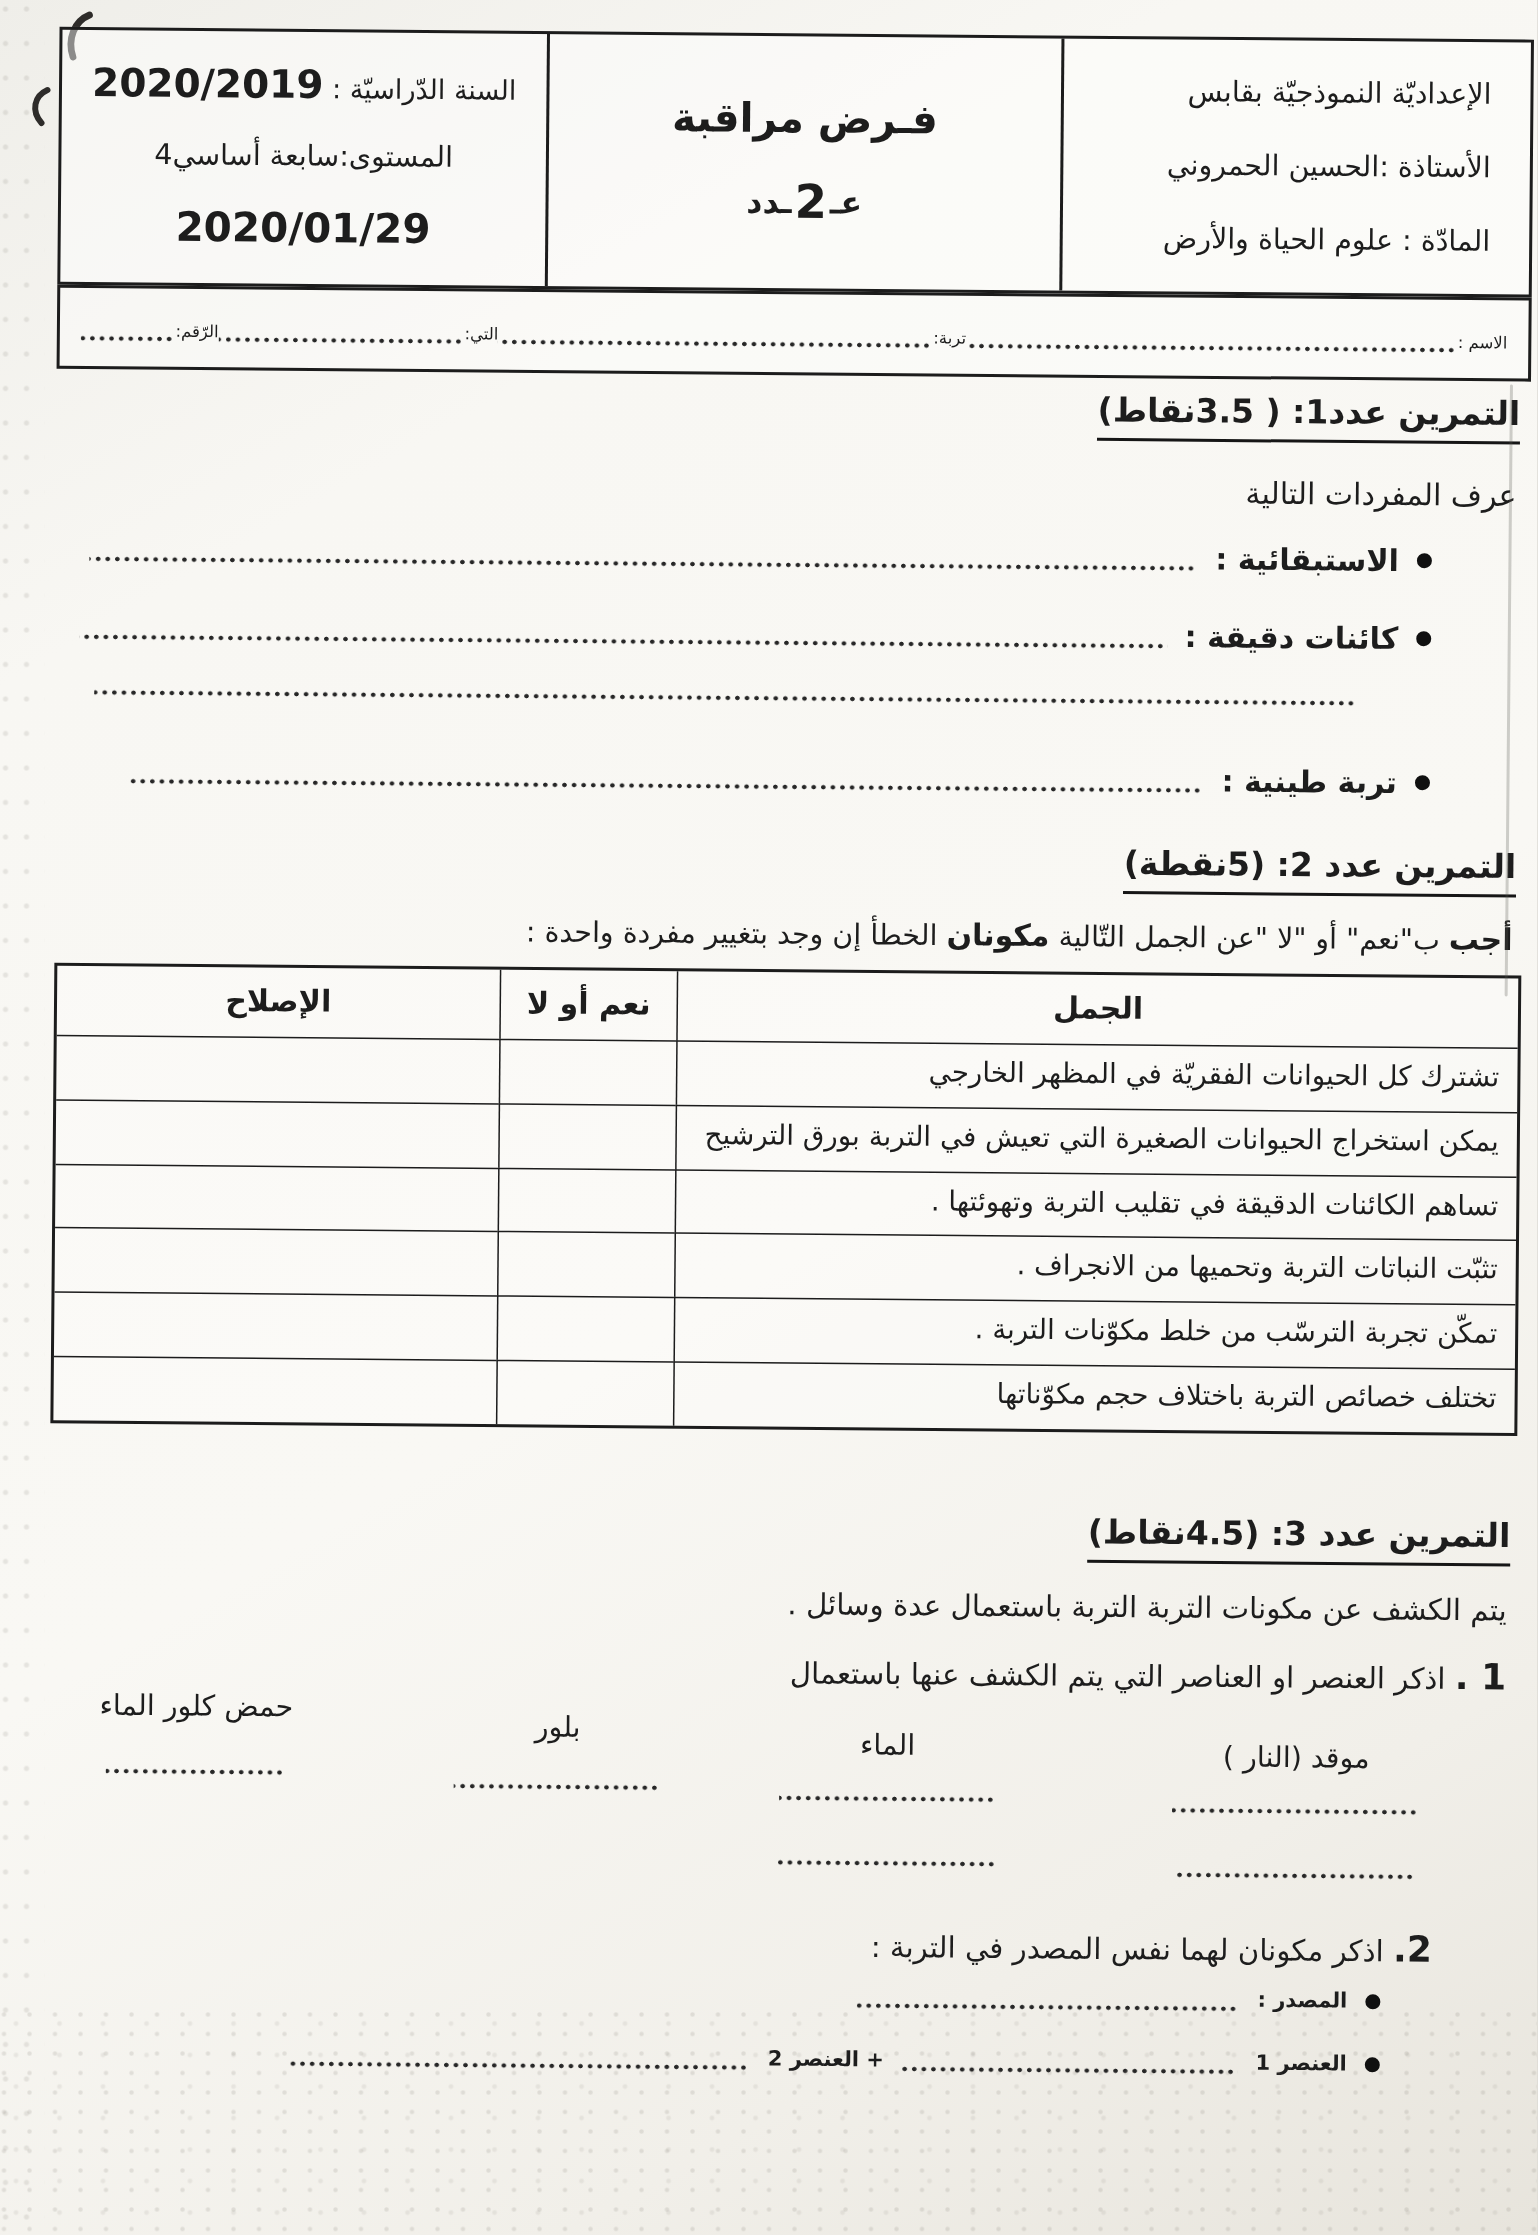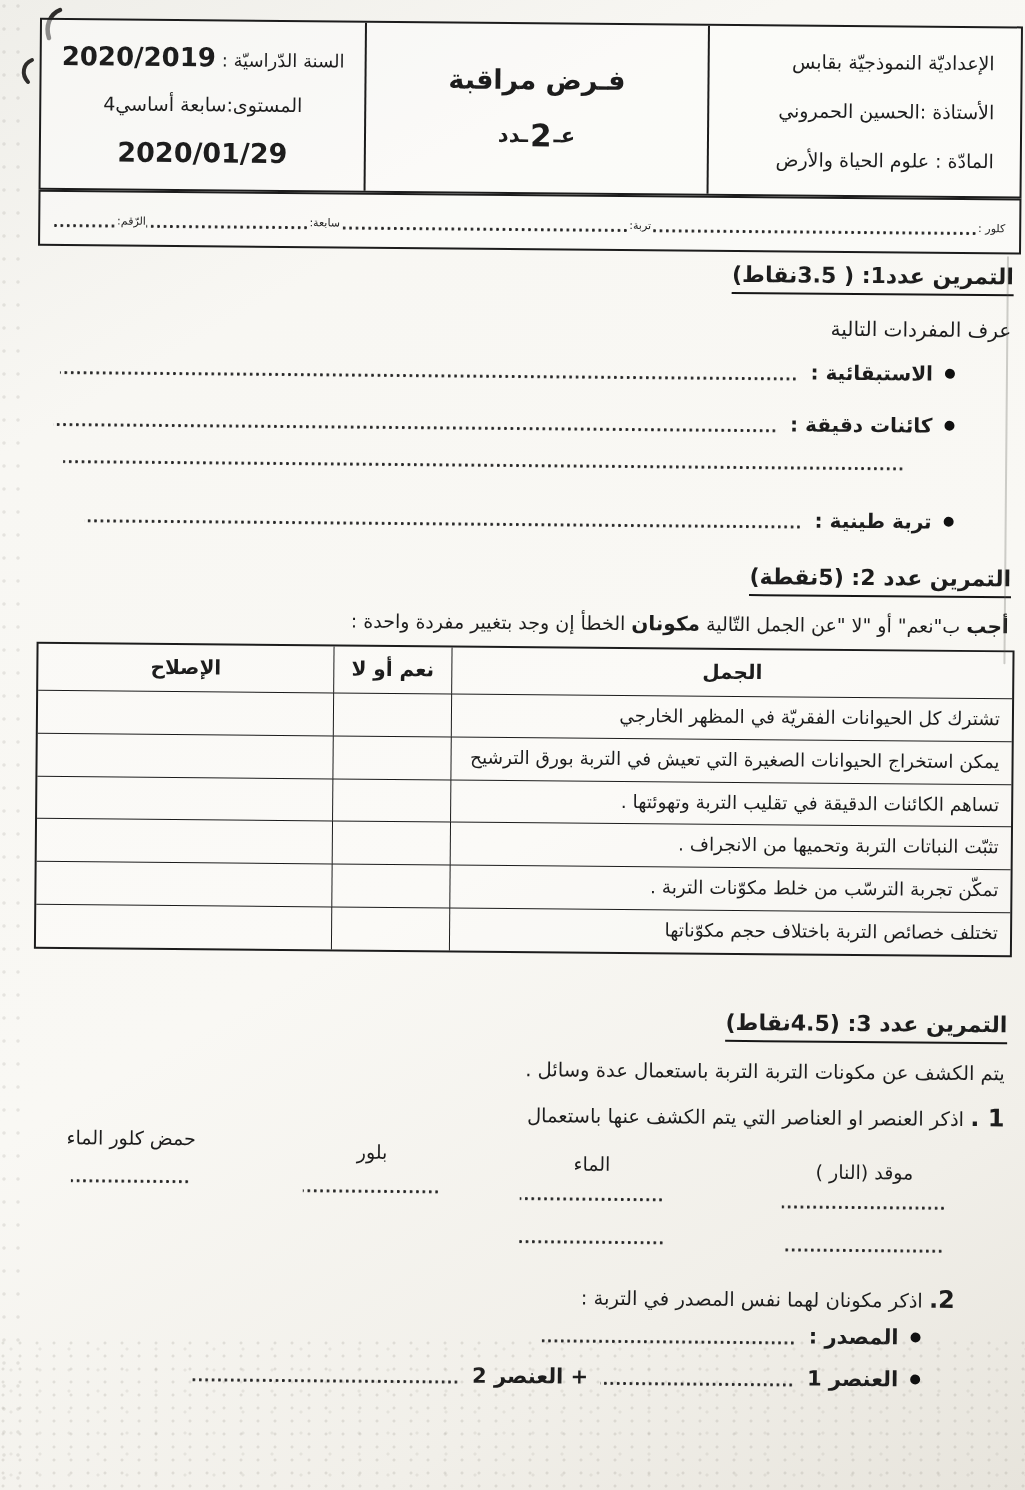--- a/index.html
+++ b/index.html
@@ -79,21 +79,21 @@
   .tc:nth-child(-n+3){ border-top:none; }
   .th { font-weight:bold; font-size:20px; text-align:center; line-height:44px; }
   .sentence { font-size:18.5px; text-align:right; padding:9px 12px 0 6px; white-space:nowrap; }
 
   
   .q-line { position:absolute; font-size:19.5px; white-space:nowrap; }
   .q-line .qnum { font-size:24px; font-weight:bold; }
   .mat-col { position:absolute; font-size:19px; text-align:center; }
   .mat-col .dotline { margin:0 auto; }
   .src-row, .elem-row { position:absolute; display:flex; align-items:center; gap:12px; direction:rtl; }
-  .src-row .term-label, .elem-row .term-label { font-size:21px; }
+  .src-row .term-label, .elem-row .term-label { font-size:14px; }
   .src-row .dotline, .elem-row .dotline { margin-top:12px; }
 
   
   .page-edge { position:absolute; left:1004px; top:252px; width:2px; height:408px; background:rgba(90,88,84,0.28); border-radius:2px; }
   .noise {
     position:absolute; left:0; right:0; bottom:0; height:150px; pointer-events:none;
     background-image:
       radial-gradient(circle at 3px 3px, rgba(115,110,100,0.16) 1px, transparent 1.9px),
       radial-gradient(circle at 11px 9px, rgba(115,110,100,0.11) 1px, transparent 2.1px);
     background-size:17px 13px, 29px 21px;
@@ -135,25 +135,25 @@
         <div class="session-year">
           <span>السنة الدّراسيّة :</span>
           <span class="num">2020/2019</span>
         </div>
         <div class="session-level">المستوى:سابعة أساسي4</div>
         <div class="session-date">2020/01/29</div>
       </div>
     </div>
 
     <div class="student-row">
-      <span class="lbl">كلور :</span>
+      <span class="lbl">الاسم :</span>
       <span class="dotline fill f1"></span>
       <span class="lbl">تربة:</span>
       <span class="dotline fill f2"></span>
-      <span class="lbl">سابعة:</span>
+      <span class="lbl">التي:</span>
       <span class="dotline fill f3"></span>
       <span class="lbl">الرّقم:</span>
       <span class="dotline fill f4"></span>
     </div>
 
     <div class="ex-title" style="top:260px; right:14px;">التمرين عدد1: ( 3.5نقاط)</div>
     <div class="plain" style="top:314px; right:16px;">عرف المفردات التالية</div>
 
     <div class="term-row" style="top:358px; right:72px; left:58px;">
       <span class="bullet"></span>

